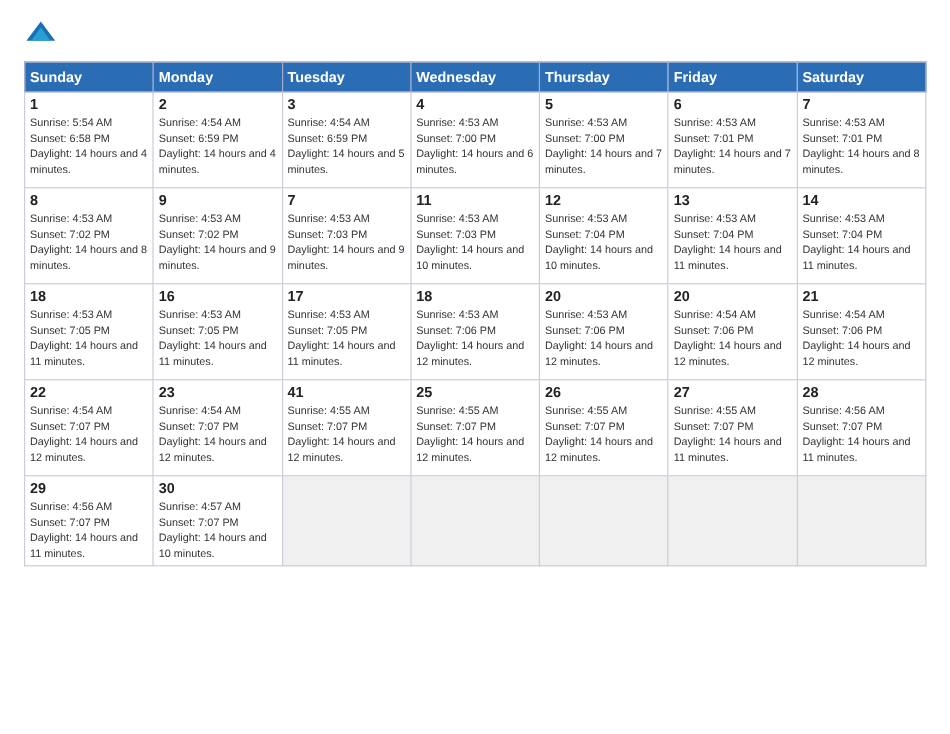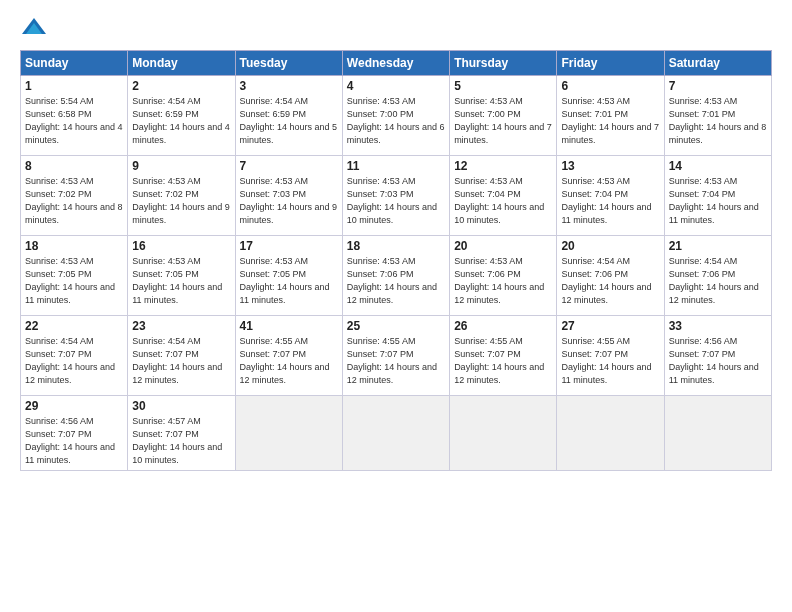--- a/index.html
+++ b/index.html
@@ -225,21 +225,21 @@
       </td>
           <td>
         <span class="day-num">26</span>
         <span class="cell-text">Sunrise: 4:55 AM<br>Sunset: 7:07 PM<br>Daylight: 14 hours and 12 minutes.</span>
       </td>
           <td>
         <span class="day-num">27</span>
         <span class="cell-text">Sunrise: 4:55 AM<br>Sunset: 7:07 PM<br>Daylight: 14 hours and 11 minutes.</span>
       </td>
           <td>
-        <span class="day-num">33</span>
+        <span class="day-num">28</span>
         <span class="cell-text">Sunrise: 4:56 AM<br>Sunset: 7:07 PM<br>Daylight: 14 hours and 11 minutes.</span>
       </td>
         </tr>
         <tr>
           <td>
         <span class="day-num">29</span>
         <span class="cell-text">Sunrise: 4:56 AM<br>Sunset: 7:07 PM<br>Daylight: 14 hours and 11 minutes.</span>
       </td>
           <td>
         <span class="day-num">30</span>

